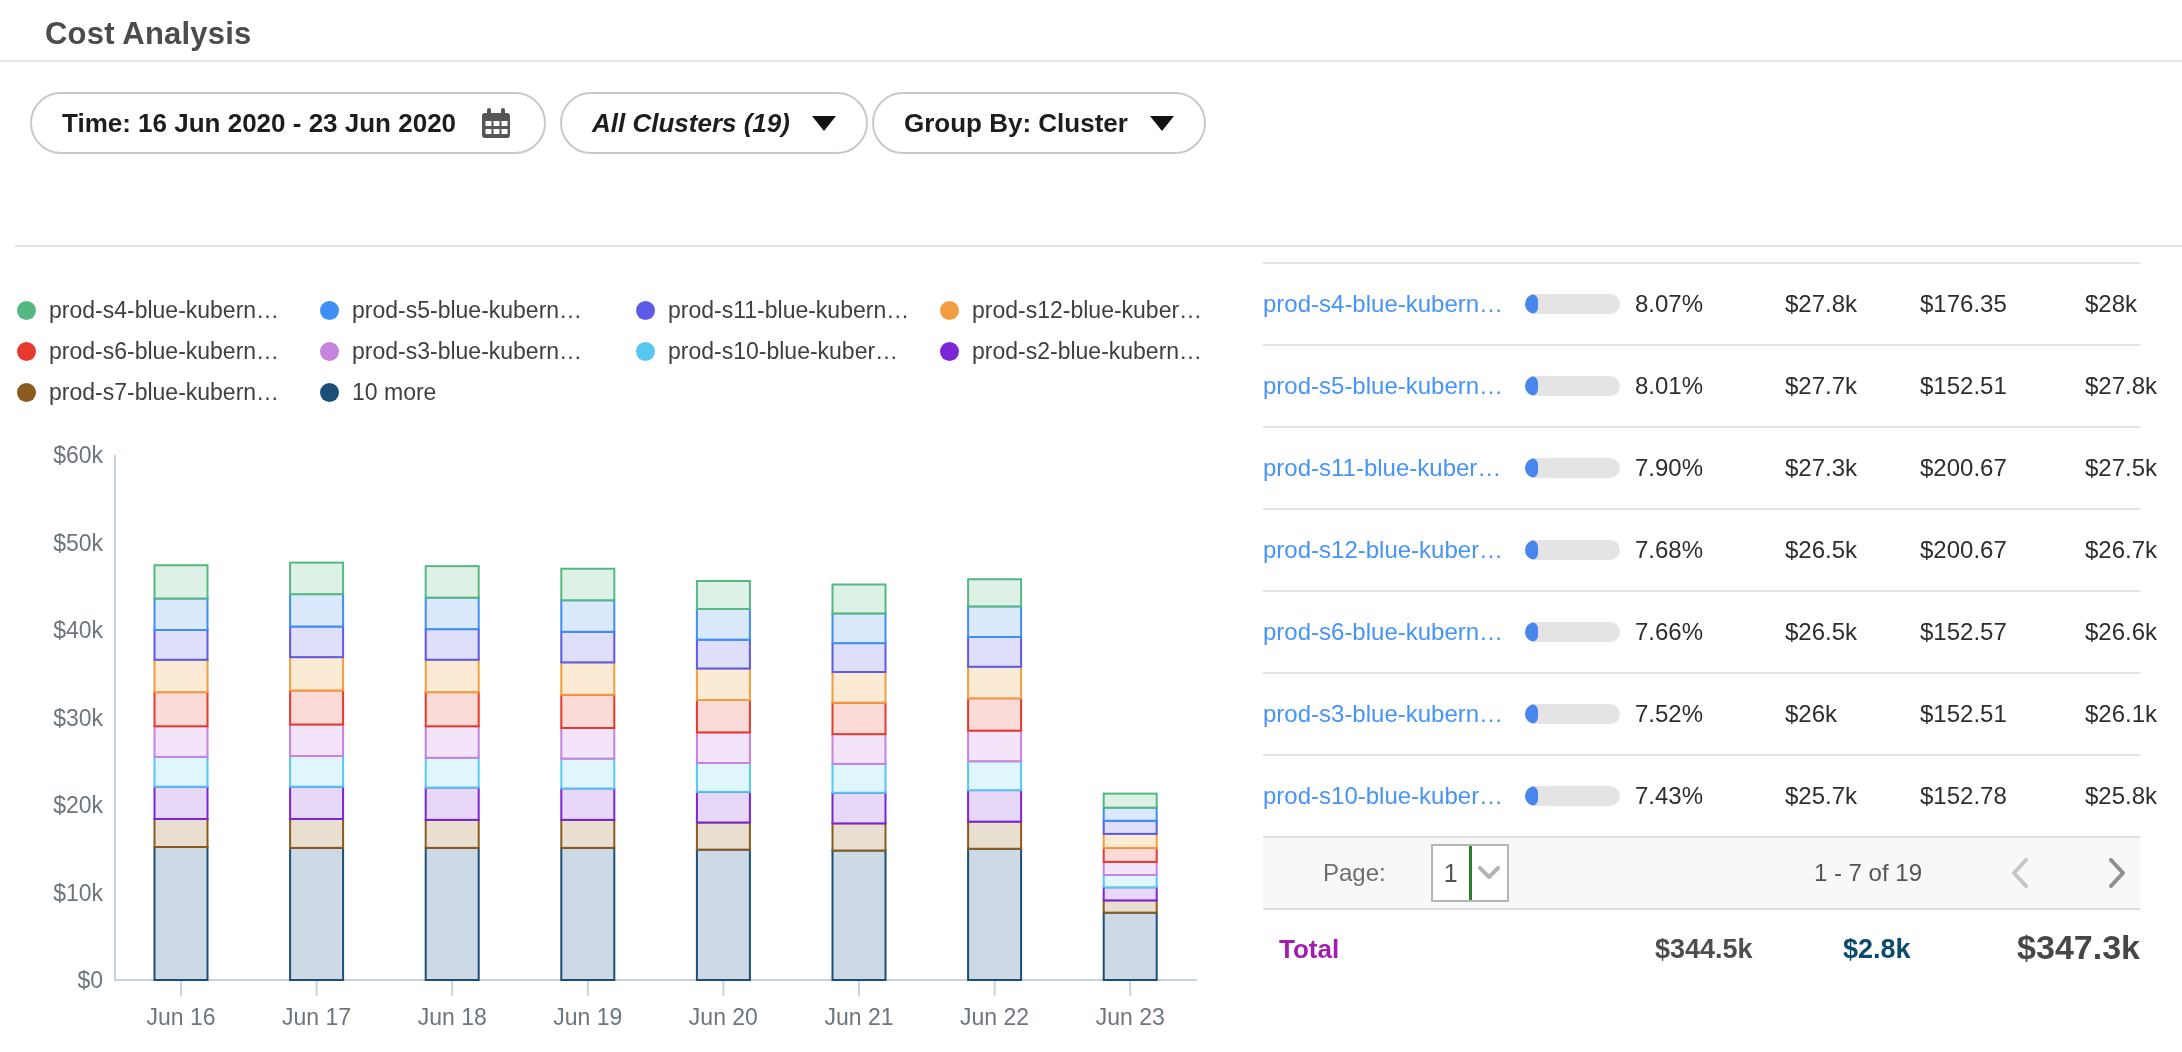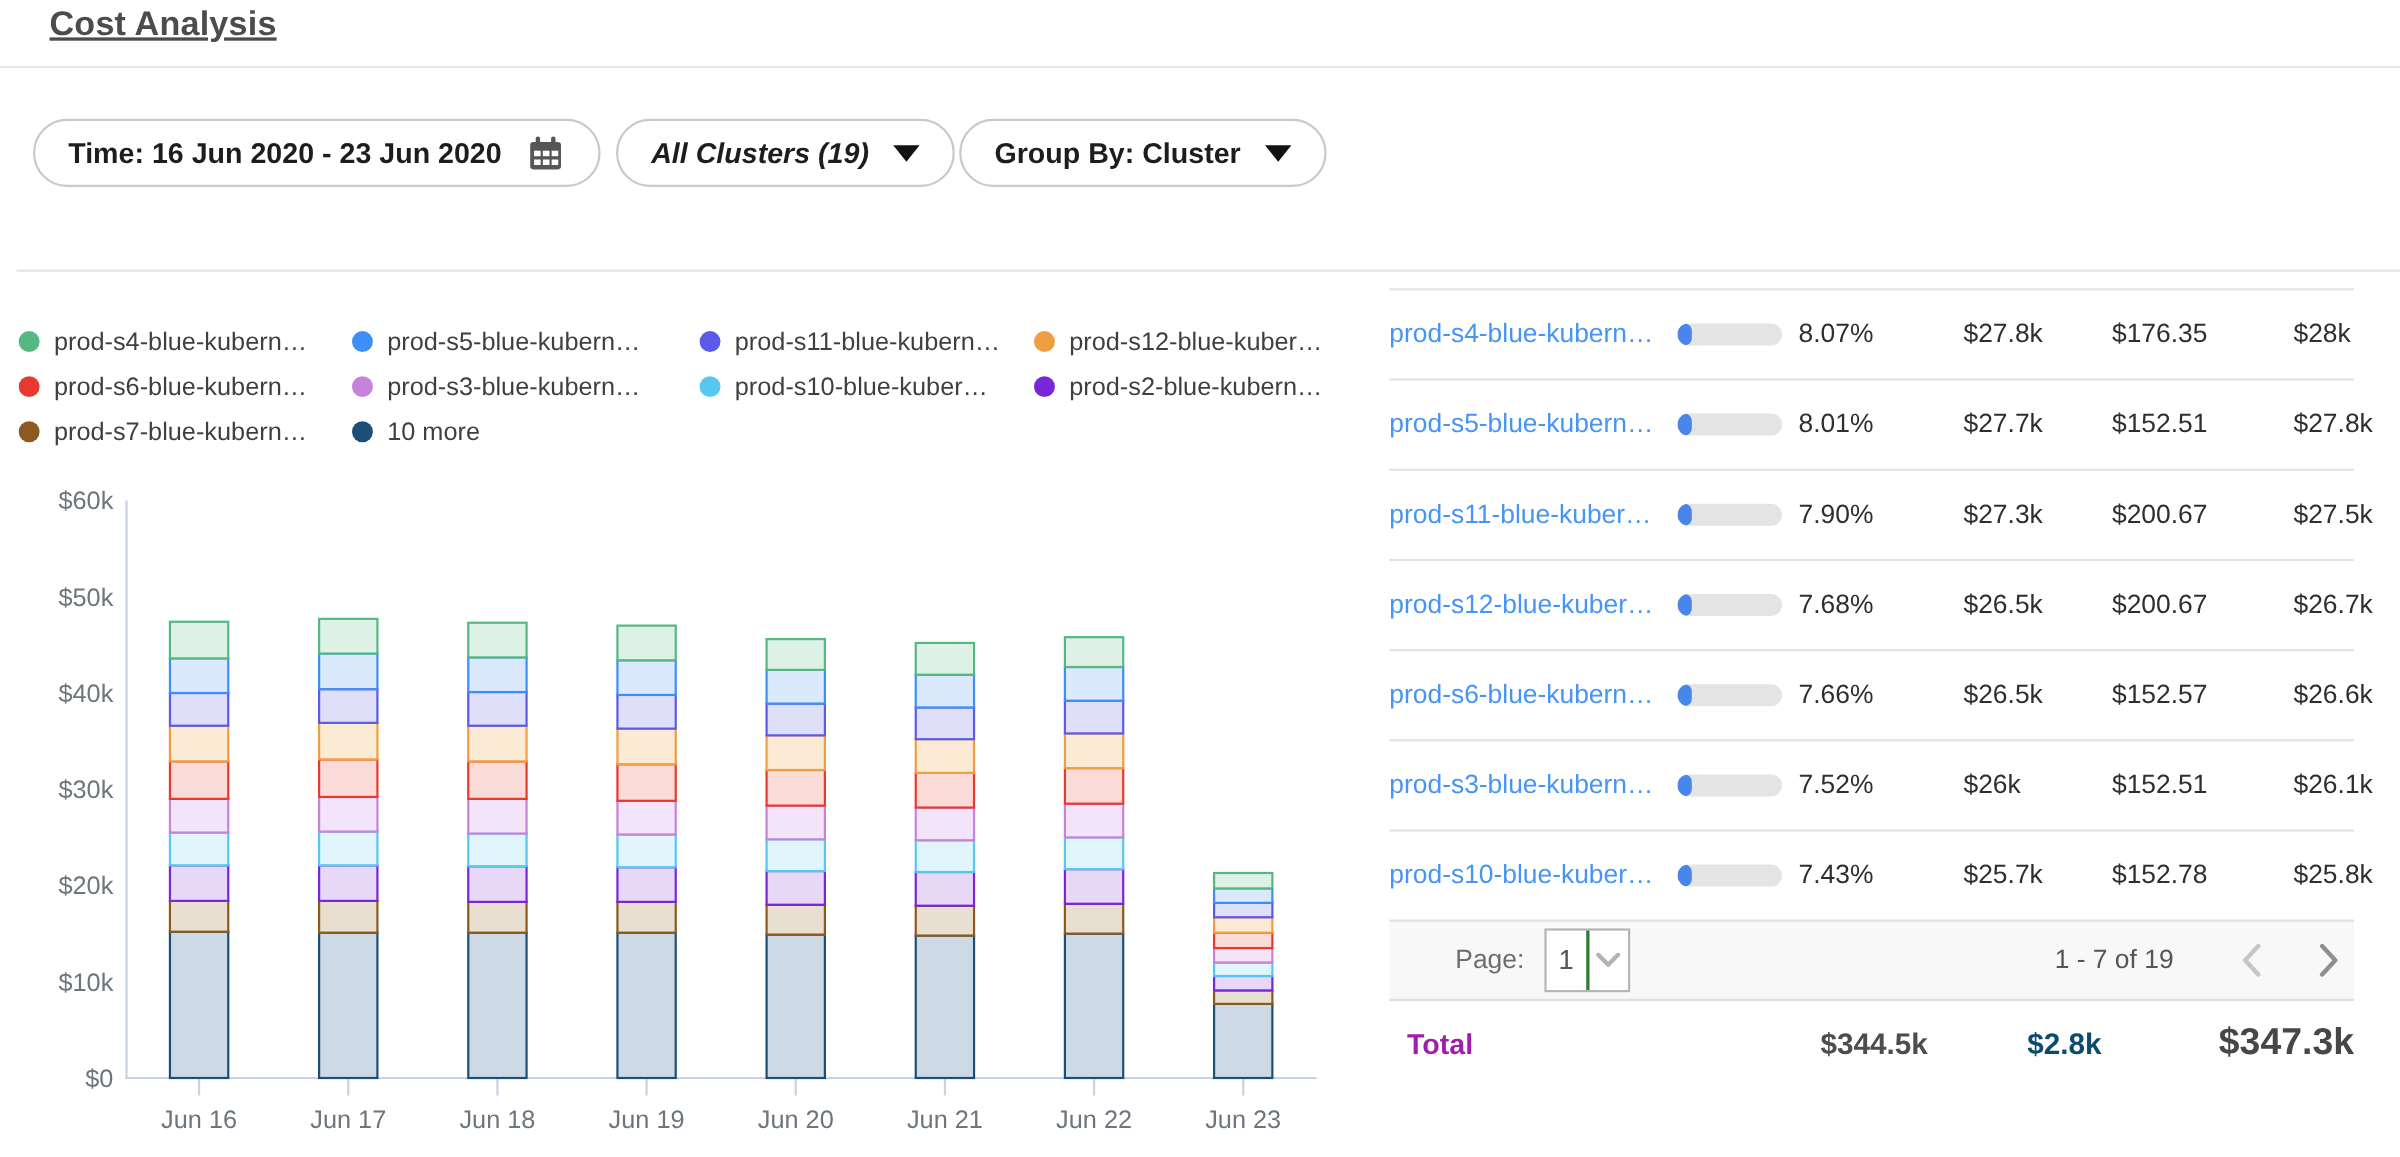--- a/index.html
+++ b/index.html
@@ -1,26 +1,26 @@
 <!DOCTYPE html>
 <html><head>
 <meta charset="utf-8">
 <style>
   html,body{margin:0;padding:0;}
   body{
     width:2182px;height:1052px;position:relative;background:#fff;overflow:hidden;
     font-family:"Liberation Sans",sans-serif;color:#2e2e2e;
   }
   
-  .page-title{position:absolute;left:45px;top:4px;font-size:31px;font-weight:700;color:#4c4c4c;letter-spacing:.2px;text-decoration:underline;}
+  .page-title{position:absolute;left:45px;top:16px;font-size:31px;font-weight:700;color:#4c4c4c;letter-spacing:.2px;}
   .hdr-divider{position:absolute;left:0;top:60px;width:2182px;height:2px;background:#e6e6e6;}
   .mid-divider{position:absolute;left:15px;top:245px;width:2167px;height:2px;background:#e3e3e3;}
   
   .pill{
-    position:absolute;top:108px;height:62px;display:inline-flex;align-items:center;gap:22px;
+    position:absolute;top:92px;height:62px;display:inline-flex;align-items:center;gap:22px;
     padding:0 30px;border:2.5px solid #c9c9c9;border-radius:36px;background:#fff;
     font-size:26px;font-weight:700;color:#1d1d1d;cursor:pointer;white-space:nowrap;
   }
   .caret-down{width:0;height:0;border-left:12px solid transparent;border-right:12px solid transparent;border-top:15px solid #121212;}
   .cal-icon{width:36px;height:36px;display:block;}
   
   .legend{position:absolute;left:17px;top:297px;display:grid;grid-template-columns:303px 316px 304px 240px;row-gap:15px;}
   .legend-item{display:flex;align-items:center;gap:13px;cursor:pointer;height:26px;}
   .legend-dot{width:19px;height:19px;border-radius:50%;flex:0 0 19px;}
   .legend-label{font-size:23px;color:#3f3f3f;white-space:nowrap;}
@@ -28,21 +28,21 @@
   .cost-table{position:absolute;left:1263px;top:262px;width:877px;}
   .thead{display:grid;grid-template-columns:262px 260px 135px 165px 1fr;align-items:center;height:64px;}
   .thead .th{font-size:25px;font-weight:700;color:#3b3b3b;}
   .trow{display:grid;grid-template-columns:262px 260px 135px 165px 1fr;align-items:center;height:80px;border-top:2px solid #e3e3e3;}
   .cell-name{font-size:24px;color:#4694f7;cursor:pointer;white-space:nowrap;text-decoration:none;}
   .cell-pct{display:flex;align-items:center;gap:15px;}
   .pct-track{width:95px;height:20px;border-radius:10px;background:#e4e4e4;overflow:hidden;}
   .pct-fill{height:20px;border-radius:10px;background:#4886ec;}
   .pct-text,.cell-num{font-size:24px;color:#2e2e2e;}
   
-  .pag-band{display:flex;align-items:center;height:74px;border-top:2px solid #e0e0e0;border-bottom:2px solid #dedede;background:#f8f8f8;padding:0 14px 0 60px;box-sizing:border-box;}
+  .pag-band{display:flex;align-items:center;height:74px;border-top:2px solid #e0e0e0;border-bottom:2px solid #dedede;background:#f8f8f8;padding:0 14px 0 60px;box-sizing:border-box;gap:27px;}
   .pag-label{font-size:24px;color:#6d6d6d;margin-right:18px;}
   .page-select{display:flex;align-items:stretch;height:54px;width:74px;background:#fff;border:2px solid #b5b5b5;cursor:pointer;}
   .page-select .val{width:36px;display:flex;align-items:center;justify-content:center;font-size:25px;color:#555;}
   .page-select .green-div{width:3px;background:#2e7d32;}
   .page-select .chev-area{flex:1;display:flex;align-items:center;justify-content:center;}
   .pag-range{margin-left:auto;font-size:24px;color:#555;}
   .pag-arrow{background:none;border:none;padding:0;cursor:pointer;display:flex;align-items:center;}
   .arrow-left{margin-left:62px;}
   .arrow-right{margin-left:52px;}
   

